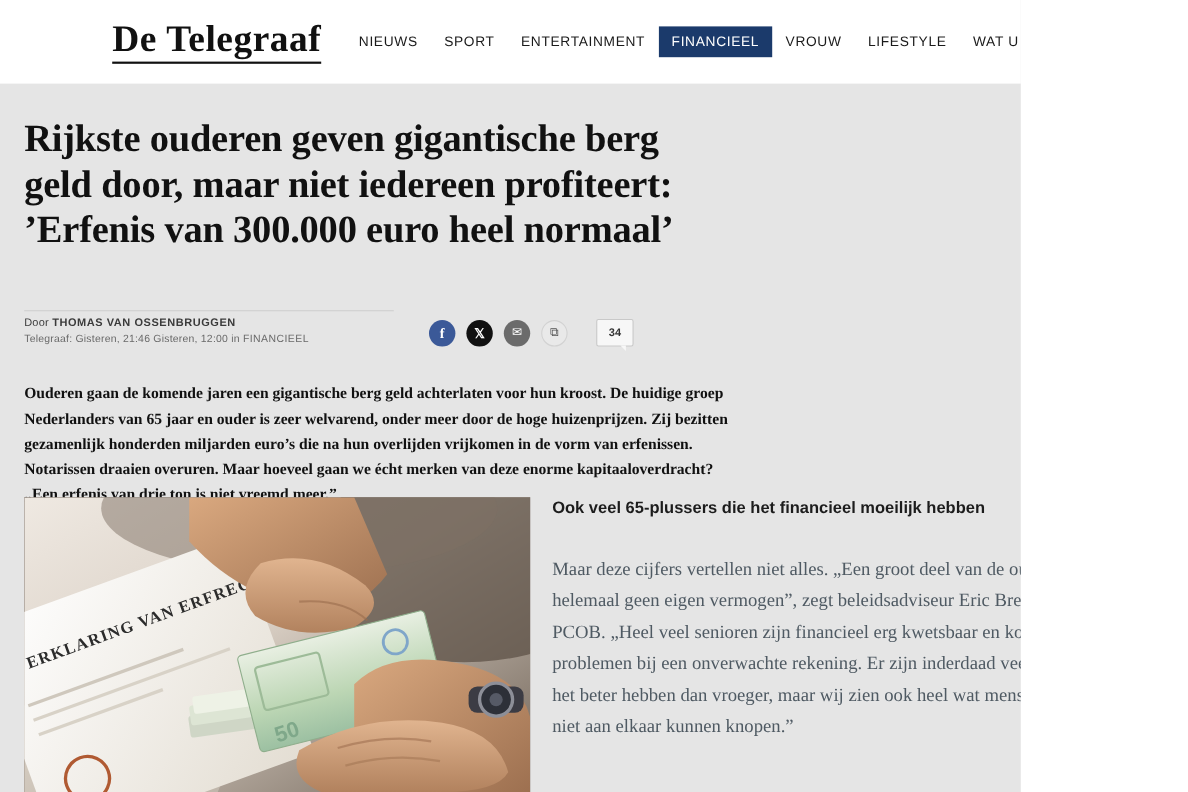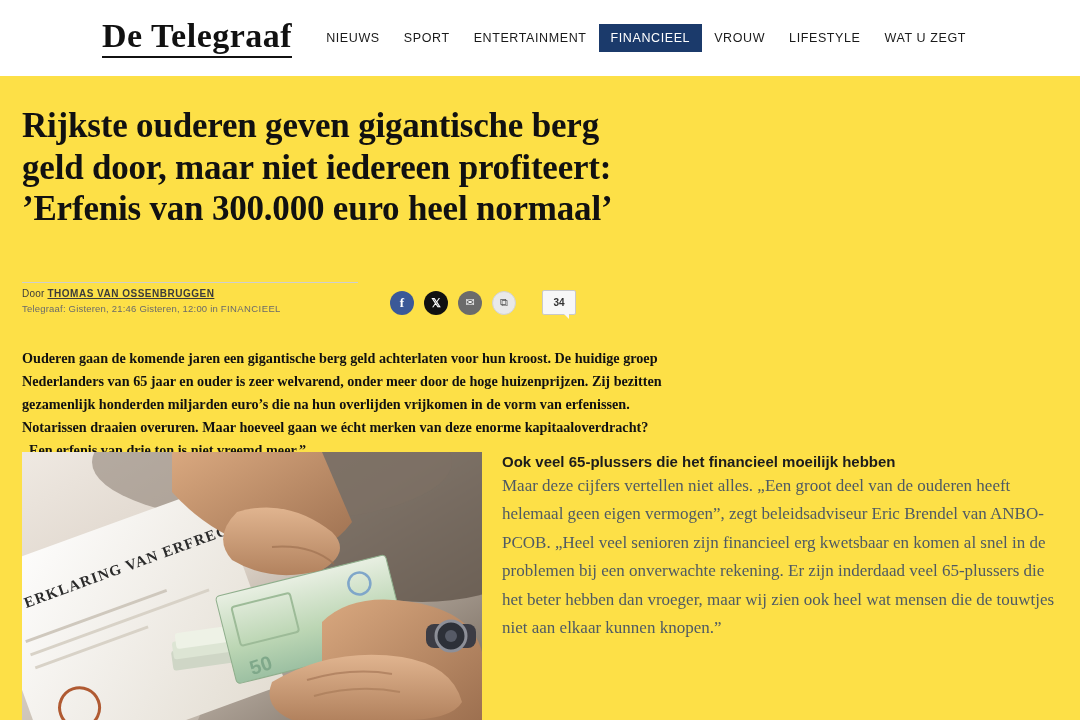--- a/index.html
+++ b/index.html
@@ -5,22 +5,22 @@
   * { box-sizing: border-box; }
   html, body {
     margin: 0; padding: 0;
     width: 1080px; height: 720px;
     background: #ffffff;
     font-family: "Liberation Sans", sans-serif;
     overflow: hidden;
   }
   #page {
     position: relative;
-    width: 1080px; height: 720px;
-    background: #fde047;
+    width: 928px; height: 720px;
+    background: #e5e5e5;
     overflow: hidden;
   }
 
   
   .site-header {
     position: absolute;
     top: 0; left: 0;
     width: 1080px;
     height: 76px;
     background: #ffffff;
@@ -95,21 +95,20 @@
   .byline-author {
     font-size: 10px;
     color: #3b3b3b;
     letter-spacing: 0.2px;
     margin: 0 0 4px 0;
   }
   .byline-author .name {
     font-weight: 700;
     font-variant: small-caps;
     letter-spacing: 0.5px;
-    text-decoration: underline;
   }
   .byline-meta {
     font-size: 9.5px;
     color: #6a6a6a;
     letter-spacing: 0.2px;
   }
   .byline-meta .sect { font-variant: small-caps; letter-spacing: 0.4px; }
 
   
   .share-row {
@@ -187,21 +186,21 @@
     top: 452px;
     left: 502px;
     width: 556px;
   }
   .sub-title {
     font-family: "Liberation Sans", sans-serif;
     font-weight: 700;
     font-size: 15px;
     color: #1c1c1c;
     line-height: 1.3;
-    margin-bottom: 0;
+    margin-bottom: 32px;
   }
   .sub-body {
     font-family: Liberation Serif, serif;
     font-size: 17px;
     line-height: 1.68;
     color: #4f5a63;
   }
 </style>
 </head>
 <body>

